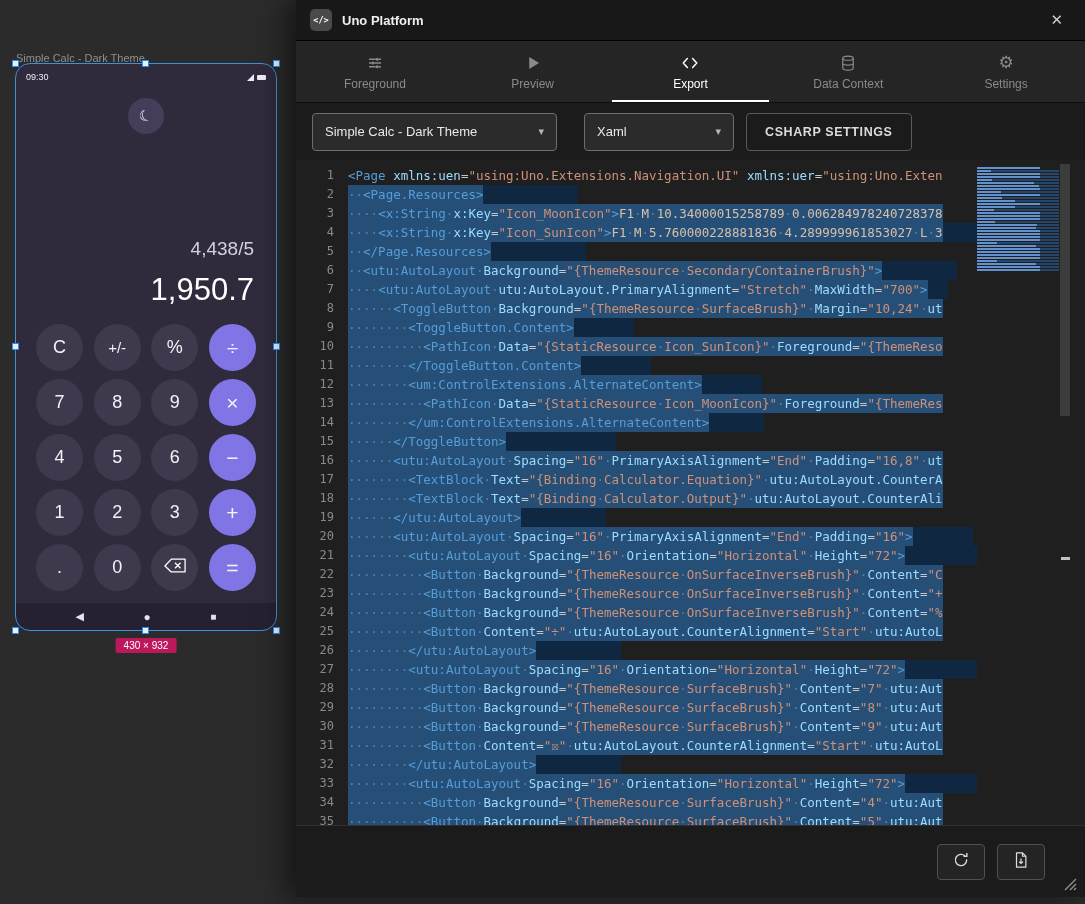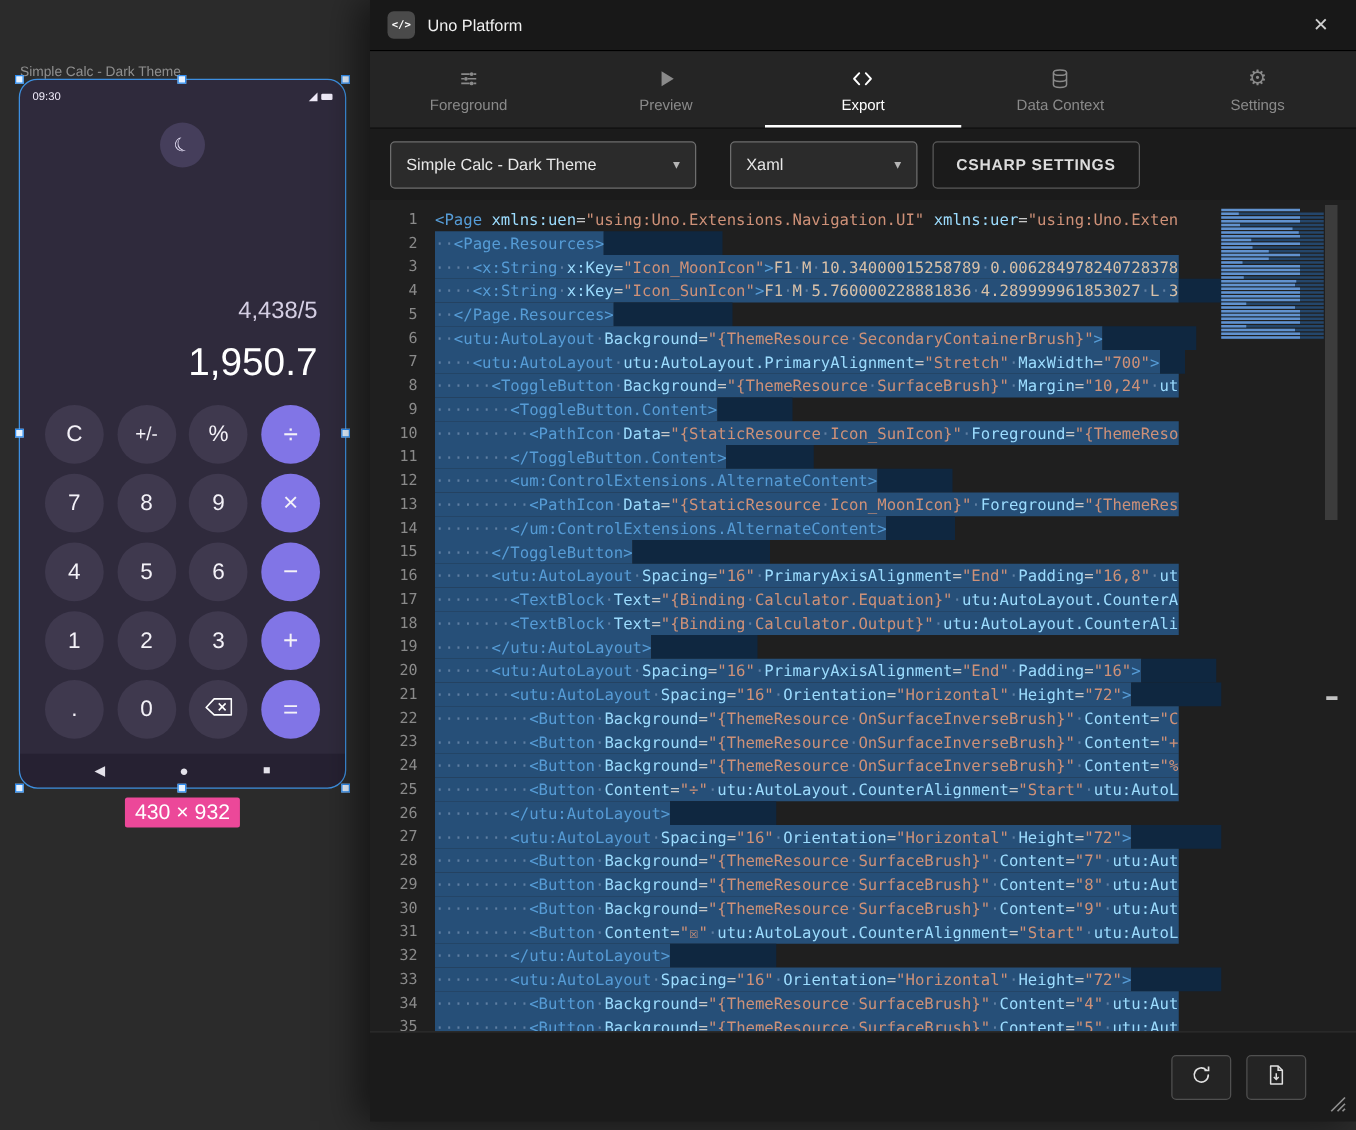--- a/index.html
+++ b/index.html
@@ -25,30 +25,30 @@
   .krow{display:flex;justify-content:space-between;}
   .kbtn{width:47px;height:47px;border-radius:50%;background:#3f394e;color:#f4f2f8;display:flex;align-items:center;justify-content:center;font-size:18px;cursor:pointer;}
   .kbtn.op{background:#8175e6;font-size:21px;}
   .kbtn svg{width:22px;height:15px;}
   .navbar{height:27px;background:#262132;display:flex;align-items:center;justify-content:space-evenly;color:#e4e2ea;}
   .nv-back{font-size:11px;} .nv-home{font-size:12px;} .nv-sq{font-size:10px;}
   .h{position:absolute;width:7px;height:7px;background:#e6f2ff;border:1px solid #2d8cf0;box-sizing:border-box;}
   .h-tl{left:-4px;top:-4px;} .h-tm{left:50%;margin-left:-4px;top:-4px;} .h-tr{right:-4px;top:-4px;}
   .h-ml{left:-4px;top:50%;margin-top:-4px;} .h-mr{right:-4px;top:50%;margin-top:-4px;}
   .h-bl{left:-4px;bottom:-4px;} .h-bm{left:50%;margin-left:-4px;bottom:-4px;} .h-br{right:-4px;bottom:-4px;}
-  .size-badge{position:absolute;left:146px;top:638px;transform:translateX(-50%);background:#ec4899;color:#fff;
-              font-size:17px;padding:2px 8px;border-radius:2px;white-space:nowrap;}
+  .size-badge{position:absolute;left:146px;top:638px;transform:translateX(-50%);background:#be185d;color:#fff;
+              font-size:10px;padding:2px 8px;border-radius:2px;white-space:nowrap;}
 
   
   .window{position:absolute;left:296px;top:0;width:789px;height:897px;background:#1f1f1f;
           display:flex;flex-direction:column;box-shadow:-10px 0 26px rgba(0,0,0,.5);}
   .titlebar{height:40px;background:#181818;display:flex;align-items:center;padding:0 14px;gap:10px;border-bottom:1px solid #000;flex:none;}
   .logo{width:22px;height:22px;border-radius:5px;background:#4a4a4a;color:#fff;display:flex;align-items:center;justify-content:center;
         font:700 8.5px "DejaVu Sans Mono",monospace;}
-  .wtitle{font-size:13px;font-weight:400;color:#f0f0f0;}
+  .wtitle{font-size:13px;font-weight:700;color:#f0f0f0;}
   .close{margin-left:auto;font-size:15px;color:#cfcfcf;padding:4px 8px;cursor:pointer;}
 
   .tabbar{height:61px;background:#252525;display:flex;border-bottom:1px solid #0d0d0d;flex:none;}
   .tab{flex:1;display:flex;flex-direction:column;align-items:center;justify-content:center;gap:5px;
        color:#8a8a8a;font-size:12px;cursor:pointer;border-bottom:2px solid transparent;box-sizing:border-box;padding-top:4px;}
   .tab.active{color:#ffffff;border-bottom:2px solid #ffffff;}
   .tab-ic svg{width:18px;height:18px;display:block;}
   .gear{font-size:17px;line-height:18px;}
 
   .toolbar{height:57px;background:#1b1b1b;display:flex;align-items:center;padding:0 16px;flex:none;}

